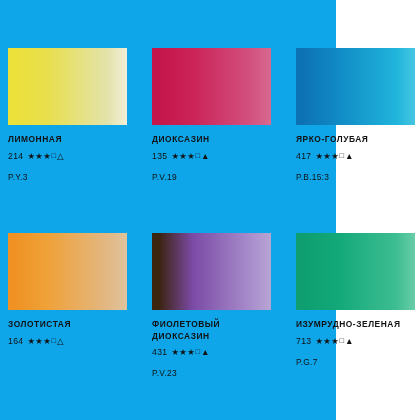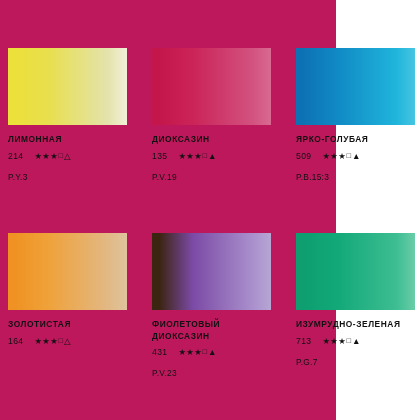--- a/index.html
+++ b/index.html
@@ -11,21 +11,21 @@
     width: 420px;
     height: 420px;
     font-family: "Liberation Sans", sans-serif;
     color: #1a1a1a;
     overflow: hidden;
   }
   .sheet {
     width: 336px;
     height: 420px;
     position: relative;
-    background: #be185d;
+    background: #0ea5e9;
     box-sizing: border-box;
   }
   .grid {
     position: absolute;
     left: 0;
     top: 0;
     width: 420px;
     height: 420px;
     display: grid;
     grid-template-columns: 144px 144px 132px;
@@ -57,21 +57,21 @@
     font-family: "Liberation Sans", sans-serif;
   }
   .code-line {
     margin-top: 5px;
     font-size: 8.6px;
     letter-spacing: 0.3px;
     line-height: 11px;
     color: #111111;
     display: flex;
     align-items: center;
-    gap: 11px;
+    gap: 4px;
     font-family: "Liberation Sans", sans-serif;
   }
   .code-num {
     font-size: 8.6px;
     letter-spacing: 0.4px;
   }
   .marks {
     display: inline-flex;
     align-items: center;
     gap: 0.5px;
@@ -136,21 +136,21 @@
         </div>
         <div class="pigment-code">P.V.19</div>
       </div>
     </div>
 
     <div class="cell">
       <div class="swatch" style="background: linear-gradient(to right, rgb(13, 114, 180) 0%, rgb(13, 114, 180) 6%, rgb(16, 137, 196) 34%, rgb(32, 180, 219) 84%, rgb(70, 198, 226) 100%);"></div>
       <div class="caption">
         <div class="pigment-name">ЯРКО-ГОЛУБАЯ</div>
         <div class="code-line">
-          <span class="code-num">509</span>
+          <span class="code-num">417</span>
           <span class="marks">
             <span class="mk">★★★</span>
             <span class="mk sq">□</span>
             <span class="mk tri">▲</span>
           </span>
         </div>
         <div class="pigment-code">P.B.15:3</div>
       </div>
     </div>
 

